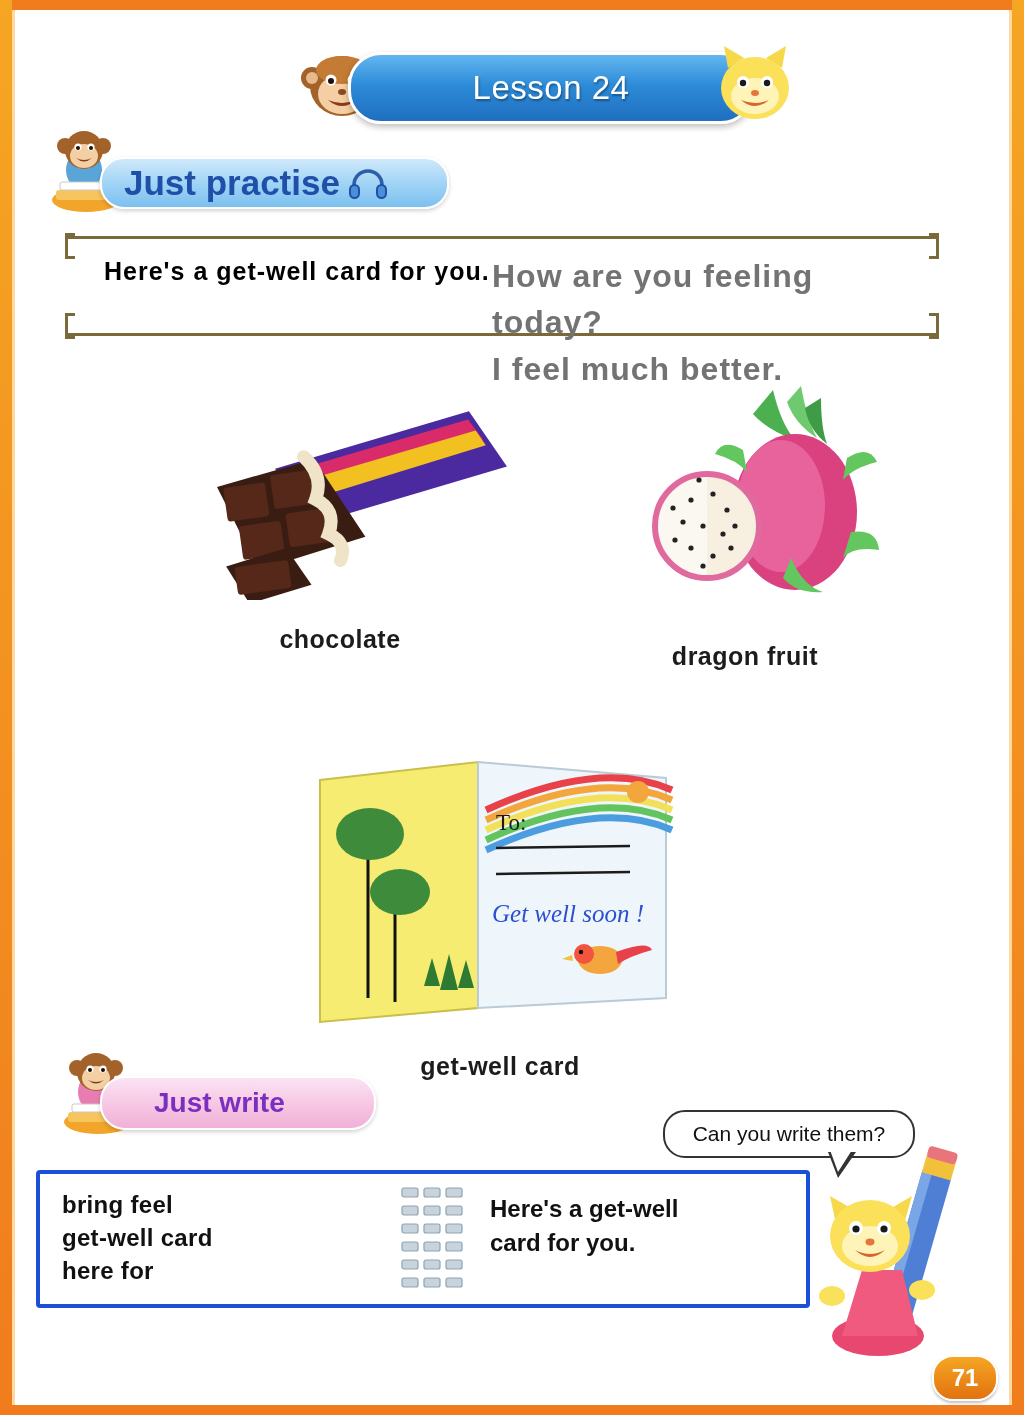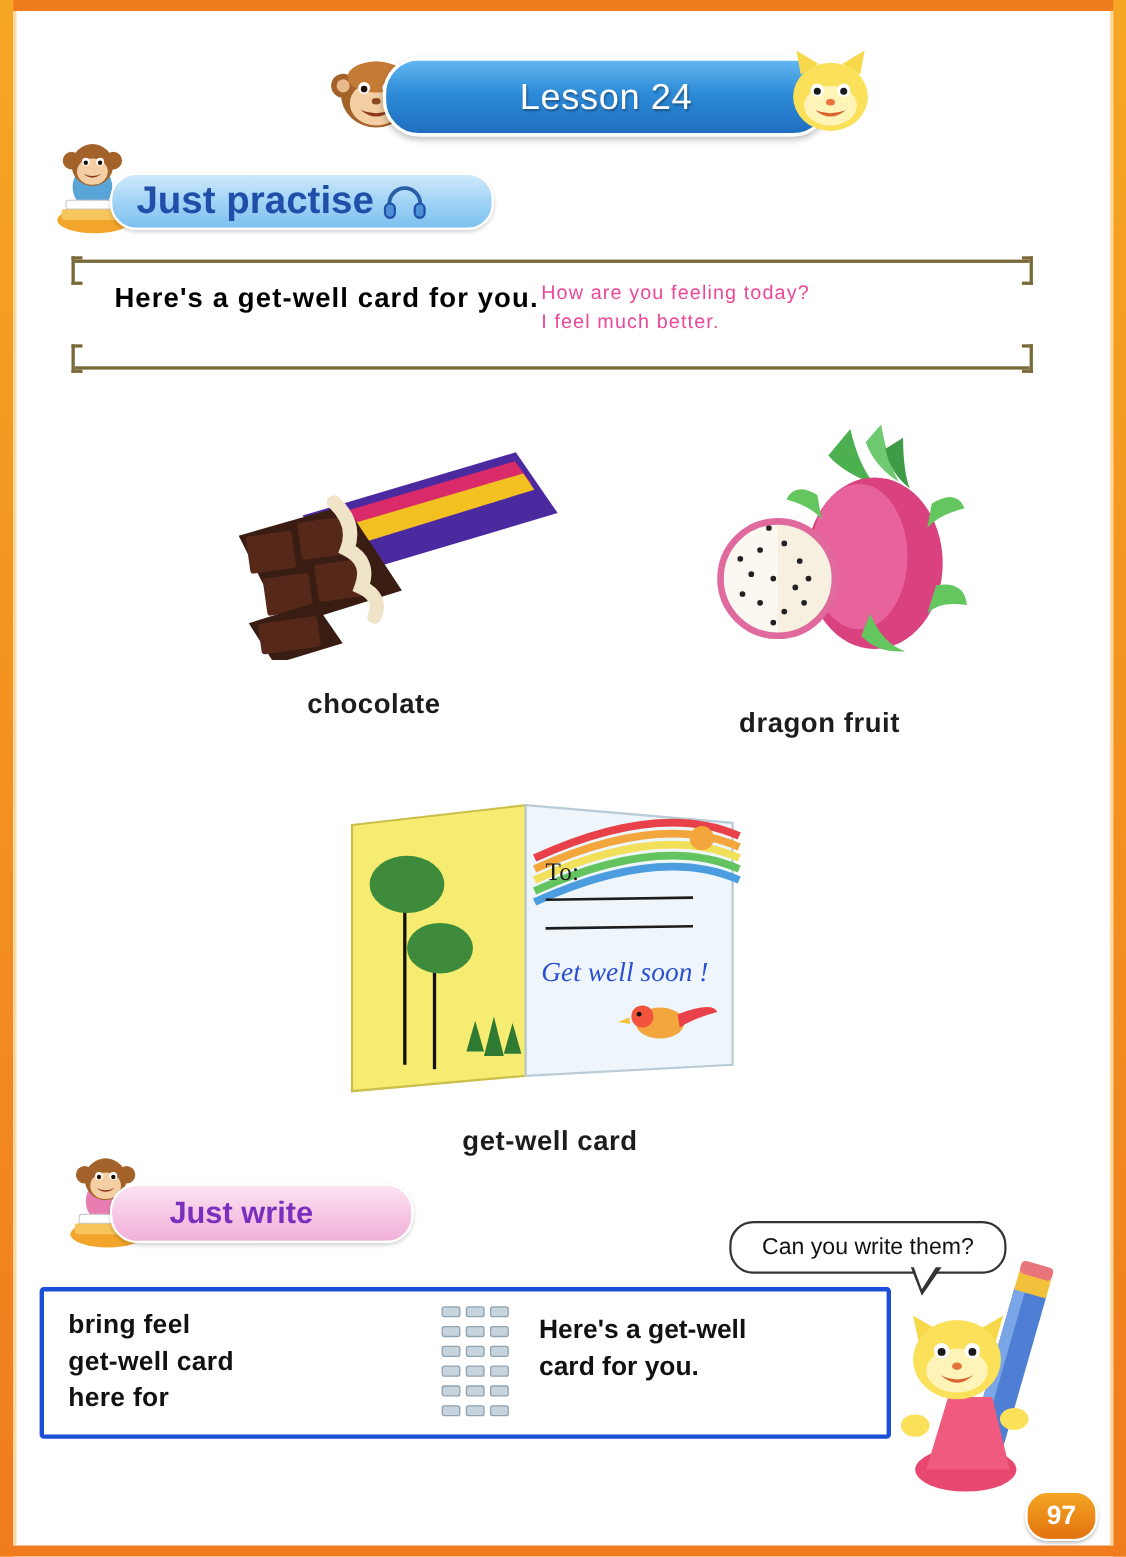--- a/index.html
+++ b/index.html
@@ -150,23 +150,23 @@
     font-size: 25px;
     font-weight: bold;
     letter-spacing: 1px;
     line-height: 1.45;
     width: 390px;
   }
   .sent-blue {
     position: absolute;
     left: 424px;
     top: 17px;
-    color: #ec4899;
-    font-size: 18px;
-    font-weight: normal;
+    color: #737373;
+    font-size: 32px;
+    font-weight: bold;
     letter-spacing: 1px;
     line-height: 1.45;
     width: 440px;
   }
 
   
   .vocab-item {
     position: absolute;
     text-align: center;
   }
@@ -176,21 +176,21 @@
     color: #1c1c1c;
     letter-spacing: 0.5px;
   }
 
   .chocolate-wrap { left: 150px; top: 400px; width: 380px; }
   .chocolate-wrap .vocab-caption { margin-top: 21px; }
 
   .dragon-wrap { left: 560px; top: 380px; width: 370px; }
   .dragon-wrap .vocab-caption { margin-top: 8px; }
 
-  .card-wrap { left: 300px; top: 720px; width: 400px; }
+  .card-wrap { left: 300px; top: 750px; width: 400px; }
   .card-wrap .vocab-caption { margin-top: 18px; }
 
   
   .write-pill {
     position: absolute;
     left: 100px;
     top: 1076px;
     width: 272px;
     height: 50px;
     border-radius: 25px;
@@ -573,14 +573,14 @@
   <circle cx="84" cy="88" r="7" fill="#ffffff"></circle>
   <circle cx="56" cy="89" r="3.6" fill="#1a1a1a"></circle>
   <circle cx="84" cy="89" r="3.6" fill="#1a1a1a"></circle>
   <ellipse cx="70" cy="102" rx="4.5" ry="3.4" fill="#e8743d"></ellipse>
   <path d="M55 110 Q70 124 85 110 Q70 118 55 110Z" fill="#d9632e"></path>
   <ellipse cx="122" cy="150" rx="13" ry="10" fill="#fbe05a"></ellipse>
   <ellipse cx="32" cy="156" rx="13" ry="10" fill="#fbe05a"></ellipse>
 </svg>
 
 <div class="page-num">
-  <span>97</span>
+  <span>71</span>
 </div>
 
 </body></html>

